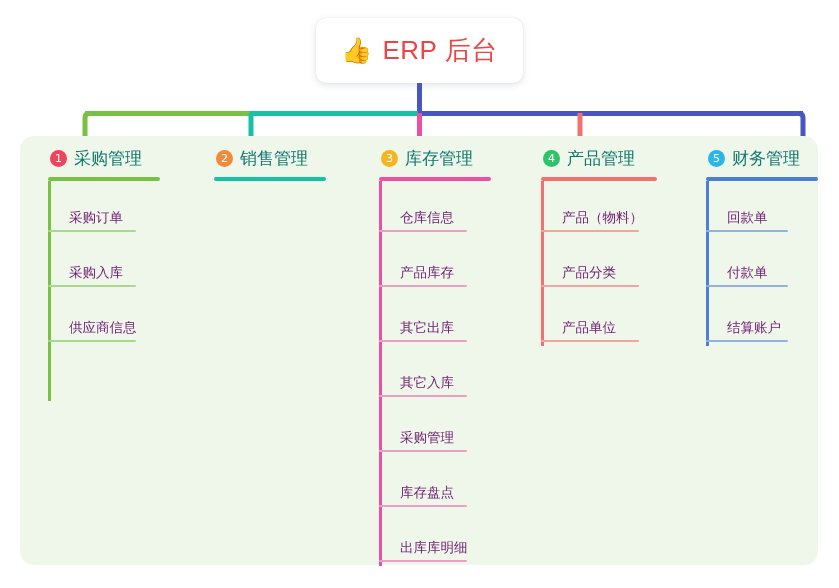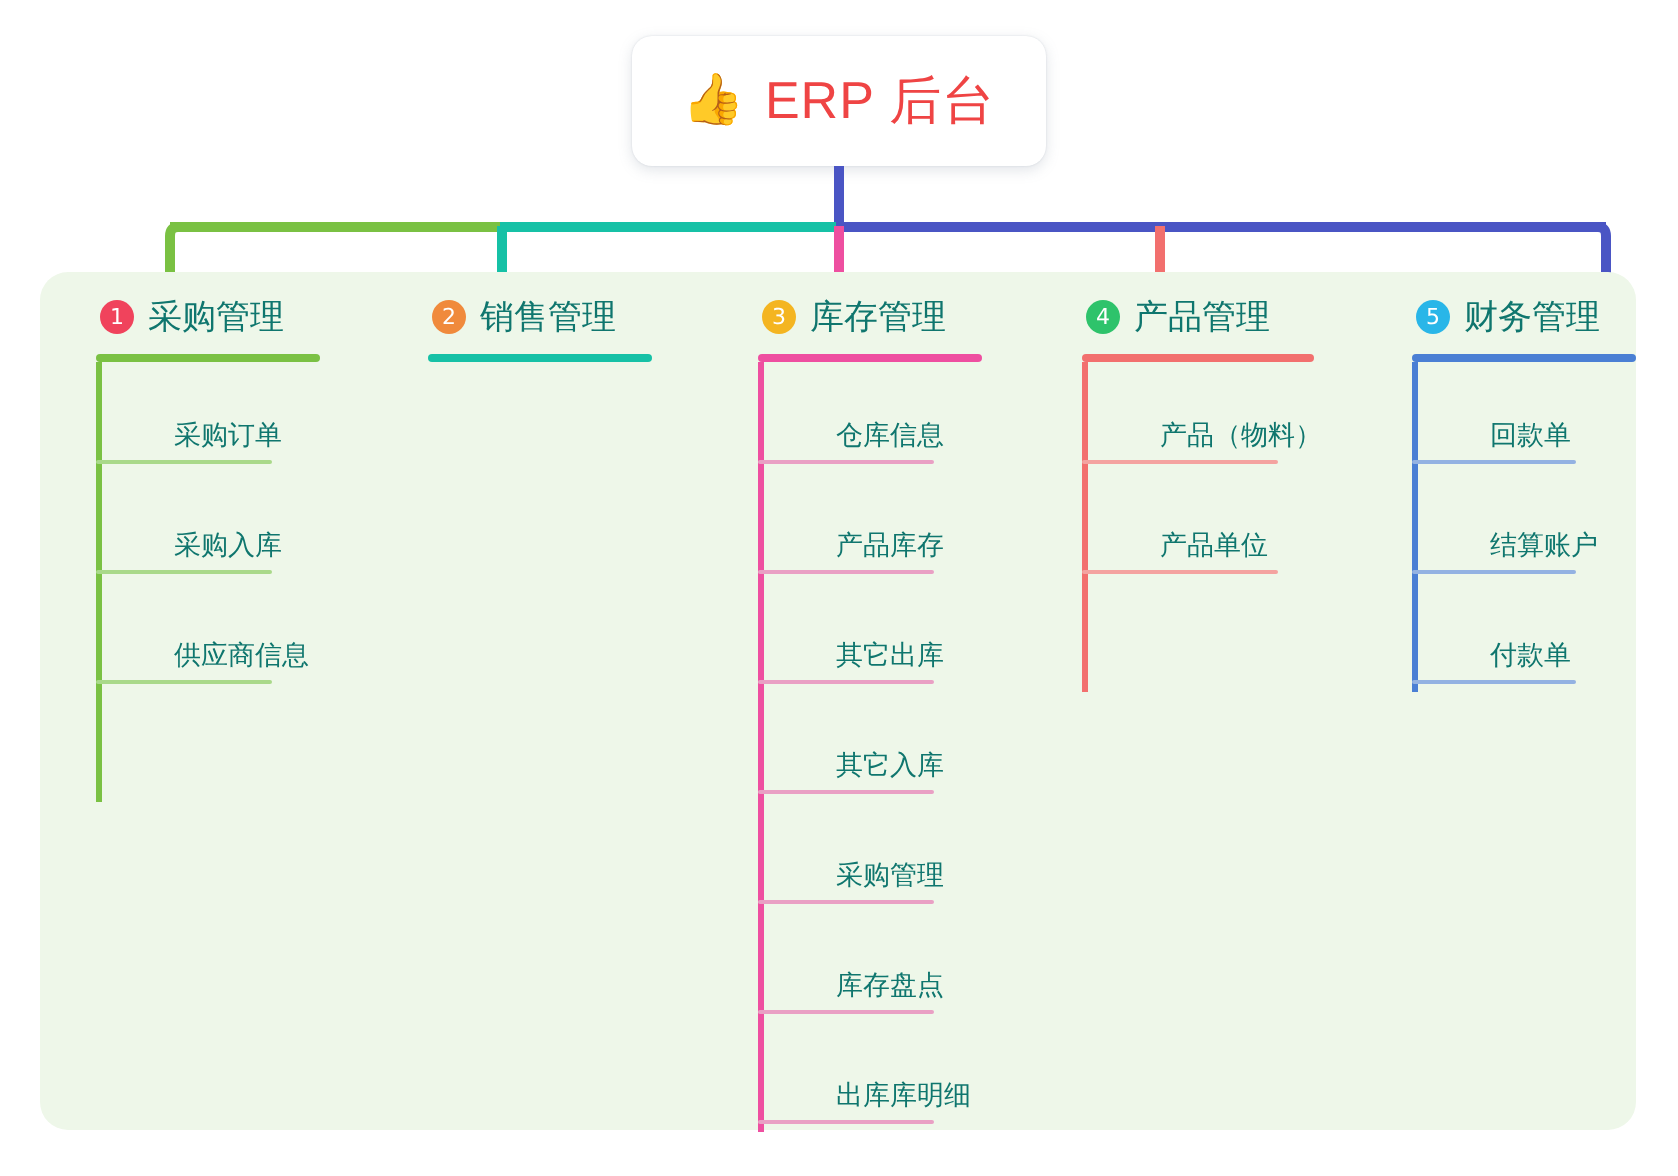--- a/index.html
+++ b/index.html
@@ -51,22 +51,22 @@
     flex:0 0 auto;
   }
   .col-title{font-size:17px;color:#0f766e;white-space:nowrap;}
   .head-rule{height:4px;border-radius:2px;margin-top:7px;}
 
   
   .leaves{position:relative;margin-top:0;}
   .spine{position:absolute;left:14px;top:0;width:3px;}
   .leaf{position:relative;height:55px;}
   .leaf-text{
-    position:absolute;left:53px;bottom:9px;
-    font-size:13.5px;color:#0f766e;white-space:nowrap;
+    position:absolute;left:35px;bottom:9px;
+    font-size:13.5px;color:#701a75;white-space:nowrap;
   }
   .leaf-rule{
     position:absolute;left:14px;bottom:4px;height:2px;border-radius:1px;
   }
 </style>
 </head>
 <body>
 
 <div id="stage">
 
@@ -169,42 +169,46 @@
           <span class="col-title">产品管理</span>
         </div>
         <div class="head-rule" style="background: rgb(242, 112, 110); width: 116px; margin-left: 14px;"></div>
         <div class="leaves">
           <div class="spine" style="background: rgb(242, 112, 110); height: 165px;"></div>
           <div class="leaf">
             <span class="leaf-text">产品（物料）</span>
             <div class="leaf-rule" style="background: rgb(244, 163, 160); width: 98px;"></div>
           </div>
           <div class="leaf">
+            <span class="leaf-text">产品分类</span>
+            <div class="leaf-rule" style="background: rgb(244, 163, 160); width: 98px;"></div>
+          </div>
+          <div class="leaf">
             <span class="leaf-text">产品单位</span>
             <div class="leaf-rule" style="background: rgb(244, 163, 160); width: 98px;"></div>
           </div>
         </div>
       </div>
       <div class="column" style="left: 692px;">
         <div class="col-head">
           <span class="badge" style="background: rgb(41, 182, 232);">5</span>
           <span class="col-title">财务管理</span>
         </div>
         <div class="head-rule" style="background: rgb(74, 127, 212); width: 112px; margin-left: 14px;"></div>
         <div class="leaves">
           <div class="spine" style="background: rgb(74, 127, 212); height: 165px;"></div>
           <div class="leaf">
             <span class="leaf-text">回款单</span>
             <div class="leaf-rule" style="background: rgb(147, 178, 226); width: 82px;"></div>
           </div>
           <div class="leaf">
+            <span class="leaf-text">付款单</span>
+            <div class="leaf-rule" style="background: rgb(147, 178, 226); width: 82px;"></div>
+          </div>
+          <div class="leaf">
             <span class="leaf-text">结算账户</span>
             <div class="leaf-rule" style="background: rgb(147, 178, 226); width: 82px;"></div>
           </div>
-          <div class="leaf">
-            <span class="leaf-text">付款单</span>
-            <div class="leaf-rule" style="background: rgb(147, 178, 226); width: 82px;"></div>
-          </div>
         </div>
       </div>
     </div>
 
 </div>
 
 </body></html>

